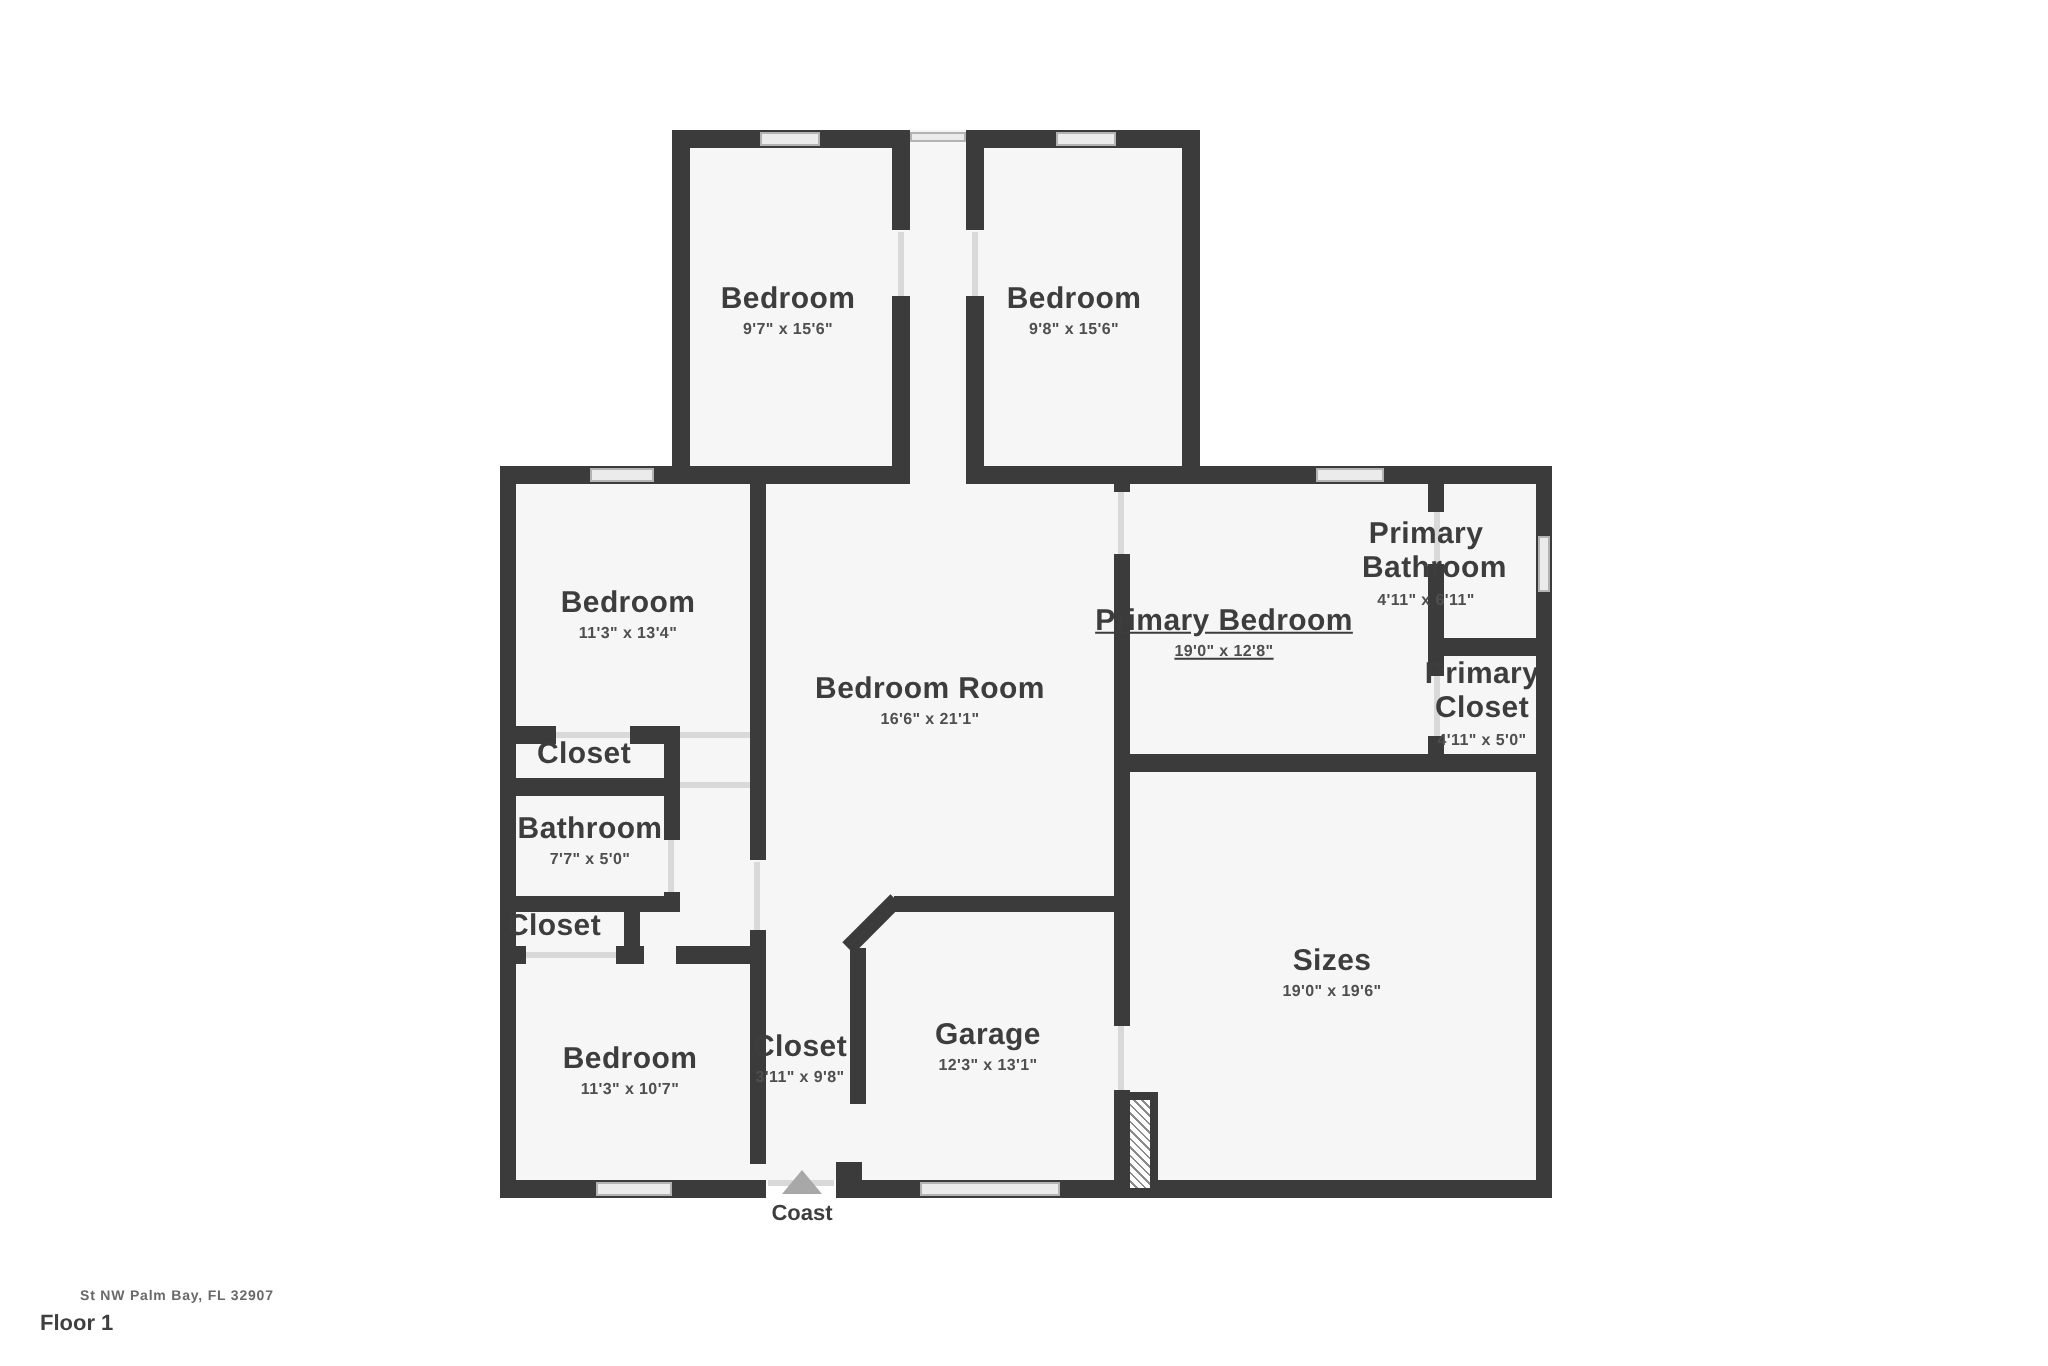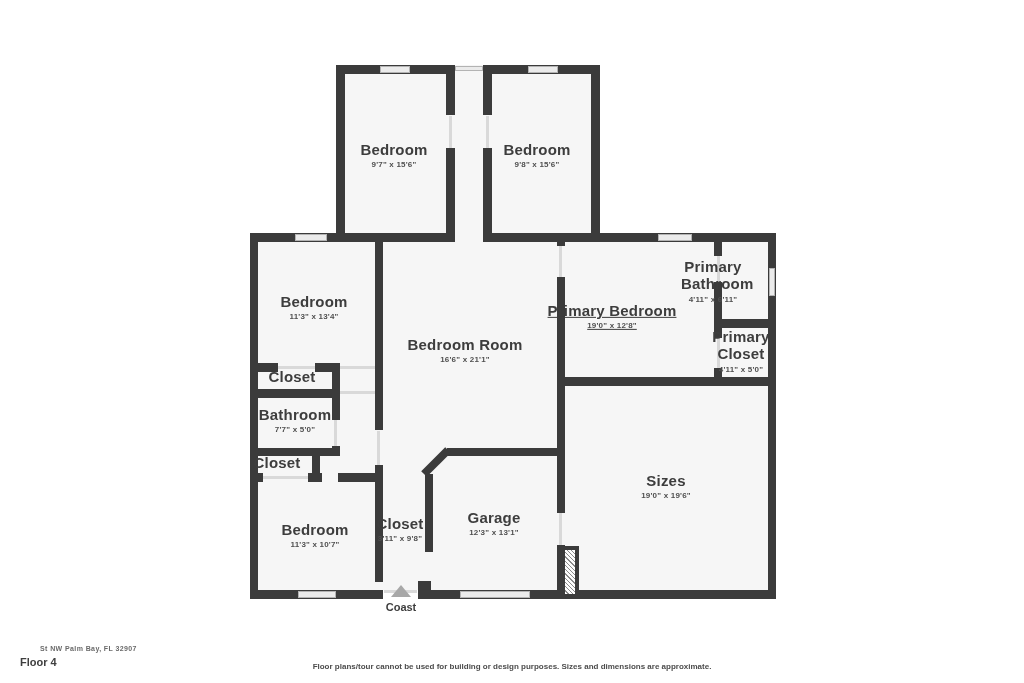--- a/index.html
+++ b/index.html
@@ -106,22 +106,21 @@
   <div class="wall" style="left:714px;top:282px;width:8px;height:46px;"></div>
   <div class="wall" style="left:714px;top:319px;width:62px;height:9px;"></div>
   <div class="wall" style="left:714px;top:328px;width:8px;height:10px;"></div>
   <div class="dline" style="left:717px;top:338px;width:3px;height:30px;"></div>
   <div class="wall" style="left:714px;top:368px;width:8px;height:15px;"></div>
 
   <div class="tri" style="left:391px;top:585px;"></div>
   <div class="entry-label" style="left:401px;top:607px;">Coast</div>
 
   <div class="addr">St NW Palm Bay, FL 32907</div>
-  <div class="floor-tag">Floor 4</div>
-  <div class="disclaimer">Floor plans/tour cannot be used for building or design purposes. Sizes and dimensions are approximate.</div>
+  <div class="floor-tag">Floor 1</div>
 
 <div class="room-label" style="left: 394px; top: 155px;">
       <div class="rname">Bedroom</div>
       <div class="rdims">9'7" x 15'6"</div>
     </div>
     <div class="room-label" style="left: 537px; top: 155px;">
       <div class="rname">Bedroom</div>
       <div class="rdims">9'8" x 15'6"</div>
     </div>
     <div class="room-label" style="left: 314px; top: 307px;">

